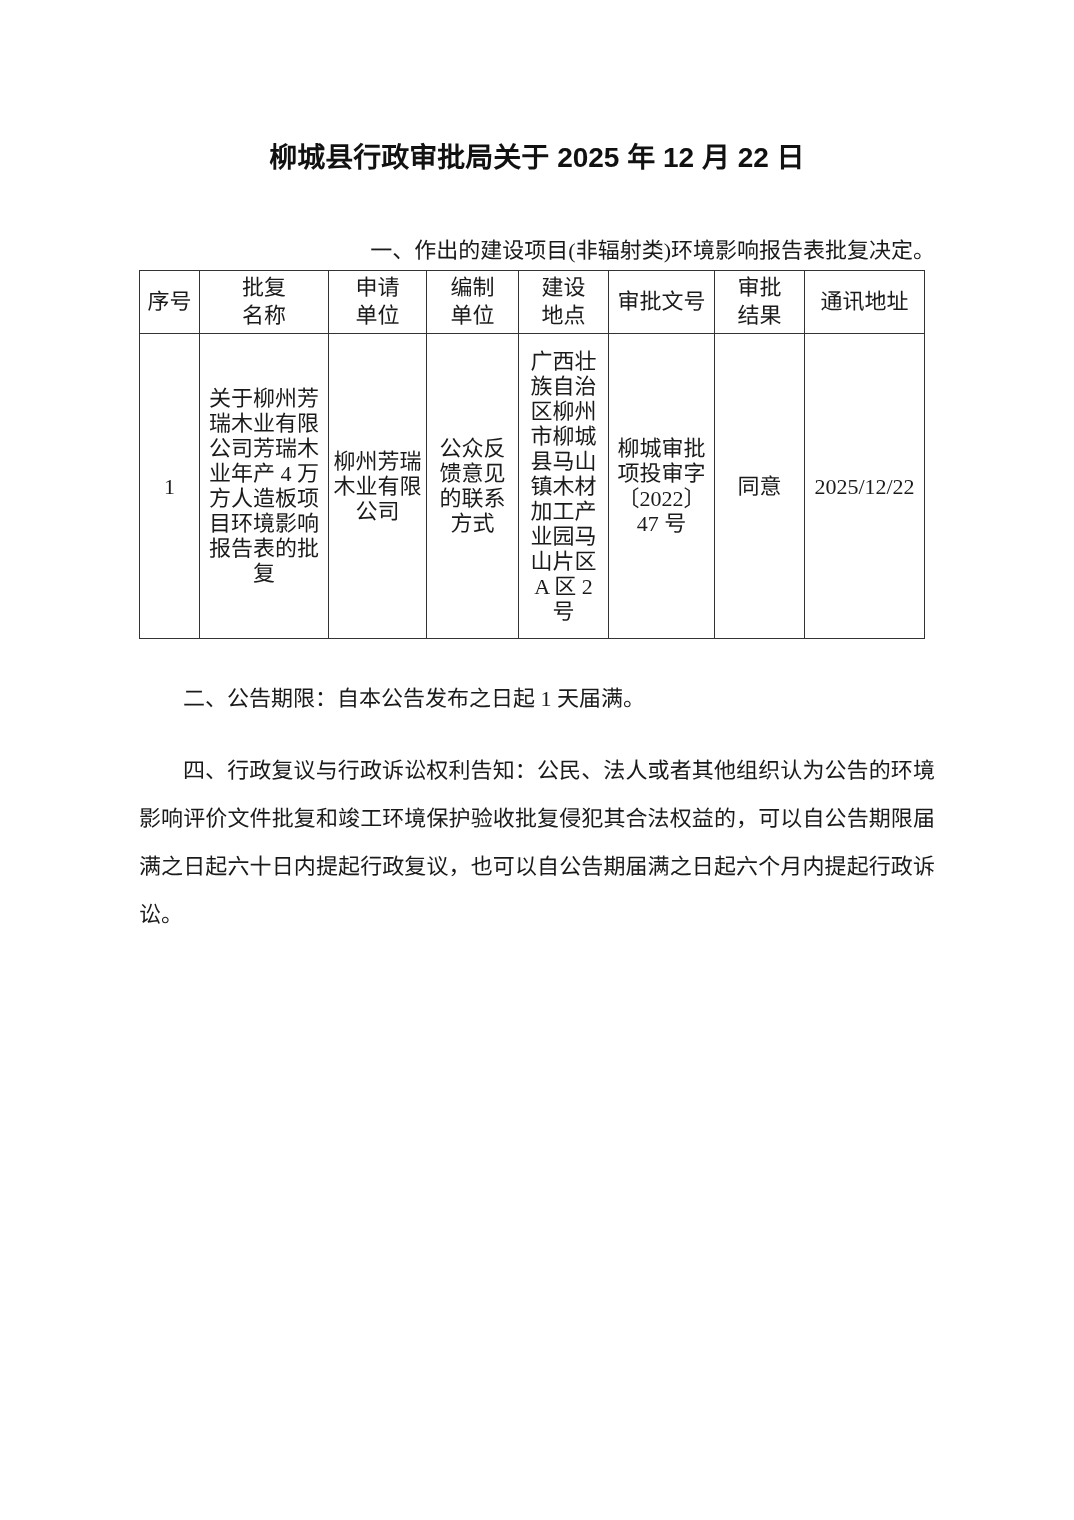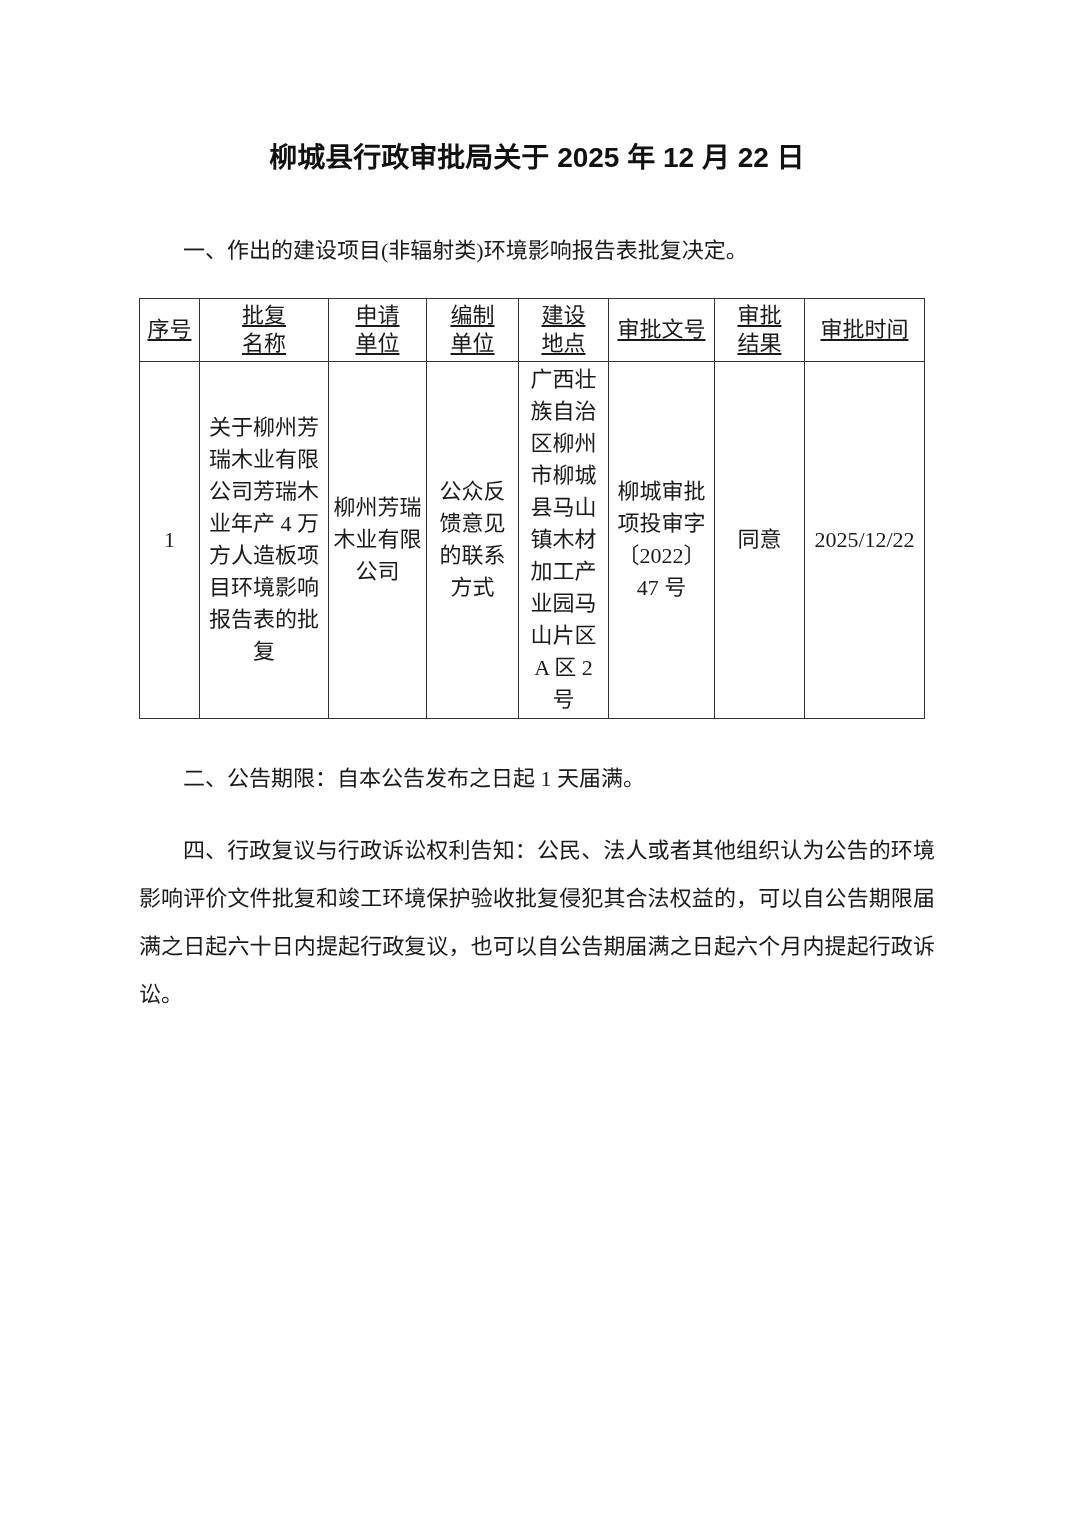--- a/index.html
+++ b/index.html
@@ -38,22 +38,22 @@
   .para {
     margin: 0;
     font-size: 22px;
     line-height: 48px;
     text-indent: 2em;
     text-align: justify;
     color: #1a1a1a;
   }
   .section-heading {
     line-height: 30px;
-    margin-bottom: 32px;
-    text-align: left;
+    margin-bottom: 4px;
+    text-align: right;
   }
   table.approval-table {
     table-layout: fixed;
     border-collapse: collapse;
     width: 785px;
     font-size: 22px;
     color: #1a1a1a;
   }
   table.approval-table th,
   table.approval-table td {
@@ -61,31 +61,30 @@
     text-align: center;
     vertical-align: middle;
     font-weight: normal;
     padding: 2px 4px;
     line-height: 30px;
     word-break: break-all;
     overflow-wrap: anywhere;
   }
   table.approval-table thead tr {
     height: 63px;
-    text-decoration: underline;
   }
   table.approval-table tbody tr {
     height: 305px;
   }
   table.approval-table th {
     white-space: pre-line;
     line-height: 28px;
   }
   table.approval-table td {
-    line-height: 32px;
+    line-height: 25px;
   }
   td.c-location {
     padding: 2px 9px;
   }
   .p-after-table {
     margin-top: 36px;
   }
   .p-block {
     margin-top: 24px;
   }
@@ -119,21 +118,21 @@
 名称</th>
         <th>申请
 单位</th>
         <th>编制
 单位</th>
         <th>建设
 地点</th>
         <th>审批文号</th>
         <th>审批
 结果</th>
-        <th>审批时间</th>
+        <th>通讯地址</th>
       </tr>
     </thead>
     <tbody>
       <tr>
         <td class="c-seq">1</td>
         <td class="c-name">关于柳州芳瑞木业有限公司芳瑞木业年产 4 万方人造板项目环境影响报告表的批复</td>
         <td class="c-applicant">柳州芳瑞木业有限公司</td>
         <td class="c-preparer">公众反馈意见的联系方式</td>
         <td class="c-location">广西壮族自治区柳州市柳城县马山镇木材加工产业园马山片区 A 区 2 号</td>
         <td class="c-docnum">柳城审批项投审字〔2022〕47 号</td>

